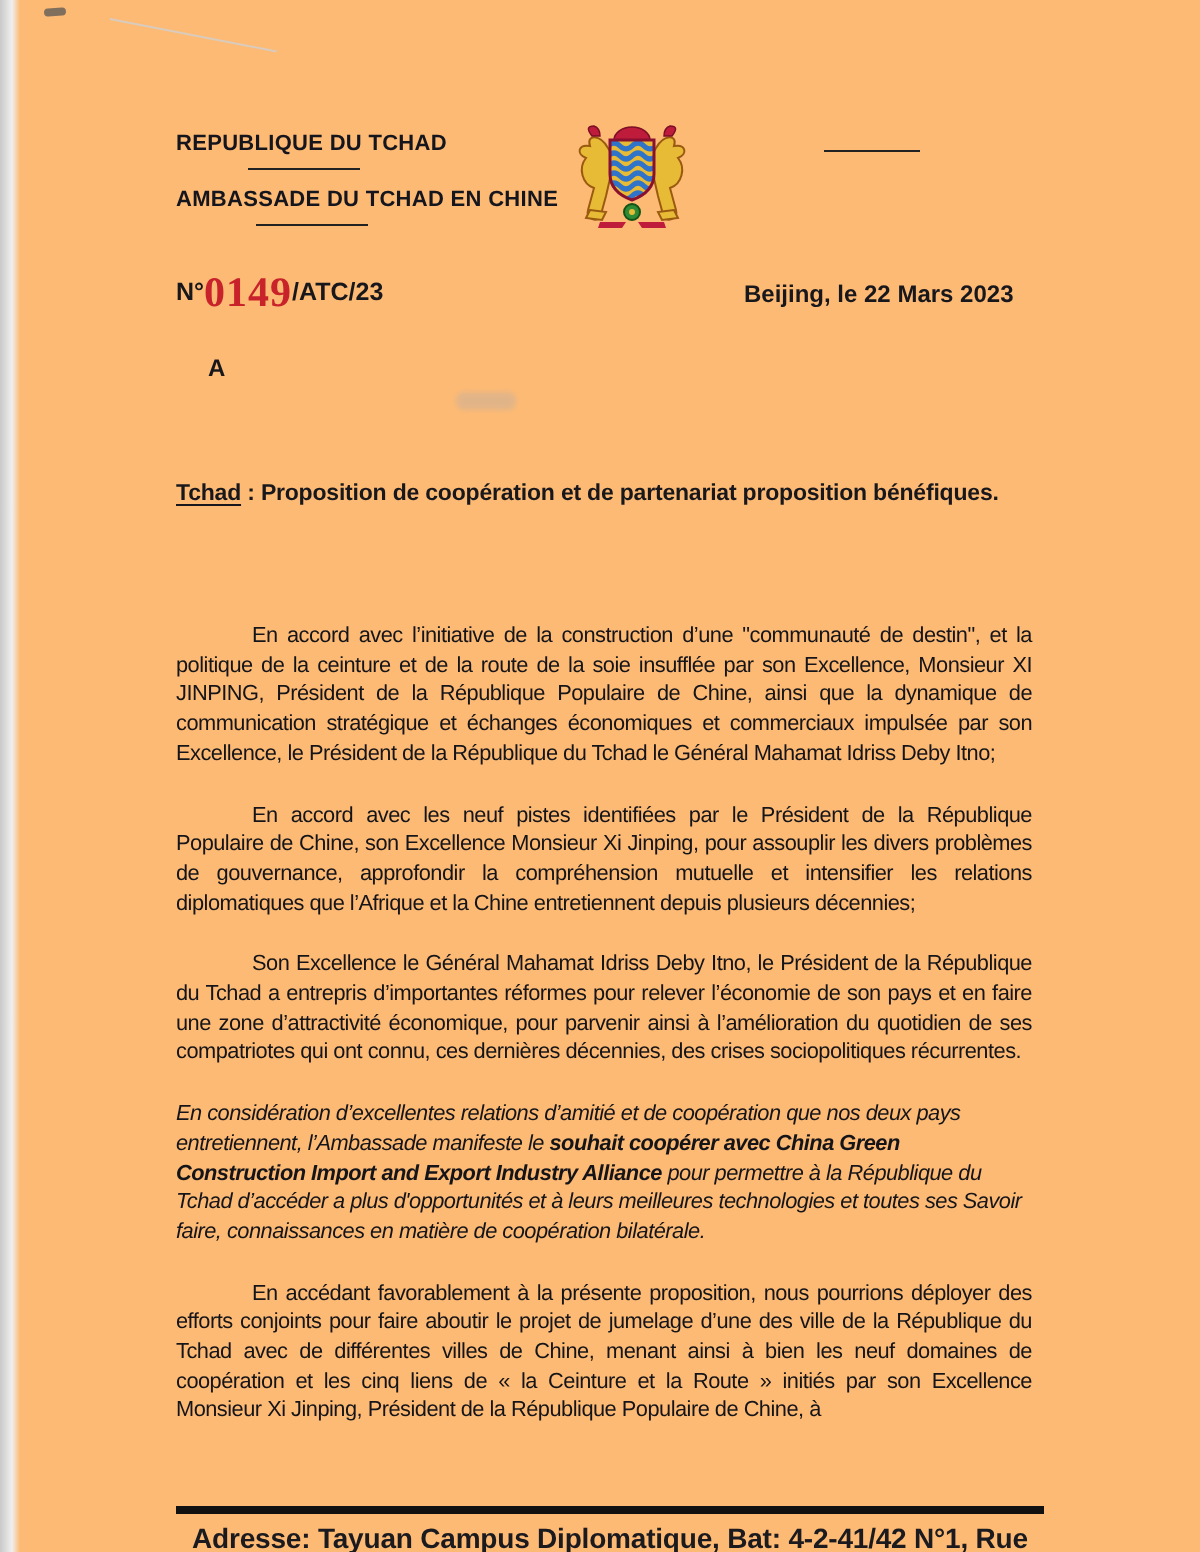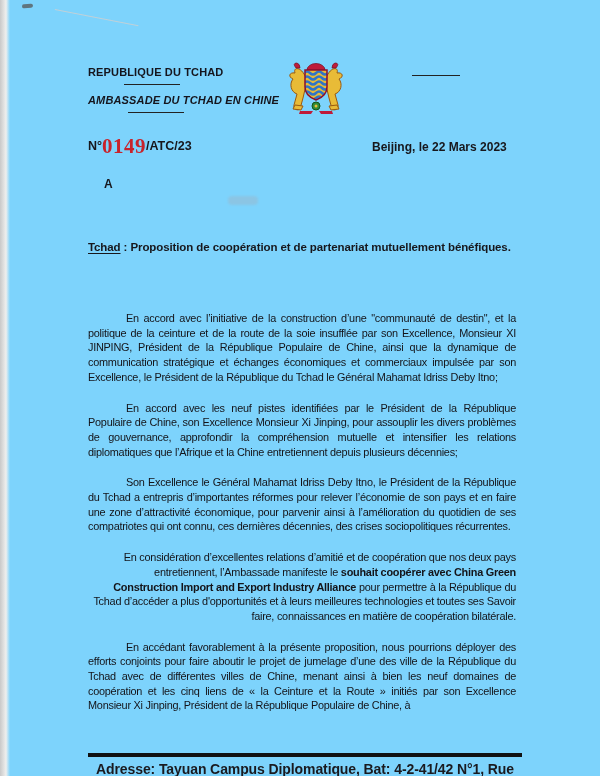--- a/index.html
+++ b/index.html
@@ -1,32 +1,32 @@
 <!DOCTYPE html>
 <html><head>
 <meta charset="utf-8">
 <style>
   html,body{margin:0;padding:0;background:#e9e9e9;}
   .page{
     position:relative;width:600px;height:776px;margin:0 auto;
-    background:#7dd3fc;overflow:hidden;
+    background:#fdba74;overflow:hidden;
     font-family:"Liberation Sans",sans-serif;color:#17171c;
   }
   .edge-shadow{position:absolute;left:0;top:0;width:10px;height:776px;
     background:linear-gradient(90deg,#c9c9c9,#efefee 60%,rgba(255,255,255,0));}
   .scan-speck{position:absolute;left:22px;top:4px;width:11px;height:4px;background:#555;
     opacity:.75;border-radius:2px;transform:rotate(-4deg);}
   .scan-crease{position:absolute;left:55px;top:9px;width:85px;height:1px;background:#cfcfcf;
     transform:rotate(11deg);transform-origin:left top;opacity:.8;}
   .pencil-smudge{position:absolute;left:228px;top:196px;width:30px;height:9px;
     background:#a9a9b2;opacity:.32;filter:blur(1.2px);border-radius:4px;}
 
   .hdr-left{position:absolute;left:88px;top:66px;width:200px;}
   .hdr-line{font-weight:bold;font-size:11px;letter-spacing:.15px;color:#15151d;}
-  .hdr-line.l2{margin-top:9px;font-style:italic;}
+  .hdr-line.l2{margin-top:9px;}
   .rule{height:0;border-top:1.6px solid #222;width:56px;margin:6px 0 0 36px;}
   .rule.r2{margin-left:40px;}
   .hdr-right{position:absolute;left:372px;top:66px;width:180px;}
   .rule.motto-rule{margin:9px 0 0 40px;width:48px;}
 
   .emblem{position:absolute;left:283px;top:61px;width:66px;height:54px;}
 
   .ref-row{position:absolute;left:88px;top:134px;white-space:nowrap;}
   .ref-prefix,.ref-suffix{font-weight:bold;font-size:12.5px;vertical-align:3px;}
   .ref-number{font-family:"Liberation Serif",serif;font-size:21px;color:#c8232b;
@@ -36,21 +36,21 @@
   .salutation{position:absolute;left:104px;top:177px;font-weight:bold;font-size:12px;}
   .addressee{position:absolute;left:88px;top:201px;width:440px;font-weight:bold;
     font-size:11px;line-height:14px;letter-spacing:-.1px;}
   .subject{position:absolute;left:88px;top:240px;width:434px;font-weight:bold;
     font-size:11.5px;line-height:15px;letter-spacing:-.1px;}
   .subject .u{text-decoration:underline;text-underline-offset:2px;}
 
   .body-block{position:absolute;left:88px;top:295px;width:428px;
     font-size:10.9px;line-height:14.7px;letter-spacing:-.25px;color:#141419;}
   .body-block p{margin:16px 0 13px 0;text-align:justify;text-indent:38px;}
-  .body-block p.no-indent{text-indent:0;text-align:right;}
+  .body-block p.no-indent{text-indent:0;text-align:left;font-style:italic;}
   .body-block .b{font-weight:bold;}
 
   .footer-bar{position:absolute;left:88px;top:753px;width:434px;height:3.5px;background:#111;}
   .footer-address{position:absolute;left:88px;top:761px;width:434px;text-align:center;
     font-weight:bold;font-size:14px;letter-spacing:-.1px;color:#1a1a1f;}
 </style>
 </head>
 <body>
 
 <div class="page">
@@ -115,21 +115,21 @@
   </div>
 
   <div class="ref-row">
     <span class="ref-prefix">N°</span><span class="ref-number">0149</span><span class="ref-suffix">/ATC/23</span>
   </div>
   <div class="date-line">Beijing, le 22 Mars 2023</div>
 
   <div class="salutation">A</div>
 
   <div class="subject">
-    <span class="u">Tchad</span><span> : </span><span>Proposition de coopération et de partenariat mutuellement bénéfiques.</span>
+    <span class="u">Tchad</span><span> : </span><span>Proposition de coopération et de partenariat proposition bénéfiques.</span>
   </div>
 
   <div class="body-block">
     <p>En accord avec l’initiative de la construction d’une "communauté de destin", et la politique de la ceinture et de la route de la soie insufflée par son Excellence, Monsieur XI JINPING, Président de la République Populaire de Chine, ainsi que la dynamique de communication stratégique et échanges économiques et commerciaux impulsée par son Excellence, le Président de la République du Tchad le Général Mahamat Idriss Deby Itno;</p>
     <p>En accord avec les neuf pistes identifiées par le Président de la République Populaire de Chine, son Excellence Monsieur Xi Jinping, pour assouplir les divers problèmes de gouvernance, approfondir la compréhension mutuelle et intensifier les relations diplomatiques que l’Afrique et la Chine entretiennent depuis plusieurs décennies;</p>
     <p>Son Excellence le Général Mahamat Idriss Deby Itno, le Président de la République du Tchad a entrepris d’importantes réformes pour relever l’économie de son pays et en faire une zone d’attractivité économique, pour parvenir ainsi à l’amélioration du quotidien de ses compatriotes qui ont connu, ces dernières décennies, des crises sociopolitiques récurrentes.</p>
     <p class="no-indent"><span>En considération d’excellentes relations d’amitié et de coopération que nos deux pays entretiennent, l’Ambassade manifeste le </span><span class="b">souhait coopérer avec China Green Construction Import and Export Industry Alliance</span><span> pour permettre à la République du Tchad d’accéder a plus d'opportunités et à leurs meilleures technologies et toutes ses Savoir faire, connaissances en matière de coopération bilatérale.</span></p>
     <p>En accédant favorablement à la présente proposition, nous pourrions déployer des efforts conjoints pour faire aboutir le projet de jumelage d’une des ville de la République du Tchad avec de différentes villes de Chine, menant ainsi à bien les neuf domaines de coopération et les cinq liens de « la Ceinture et la Route » initiés par son Excellence Monsieur Xi Jinping, Président de la République Populaire de Chine, à</p>
   </div>
 

